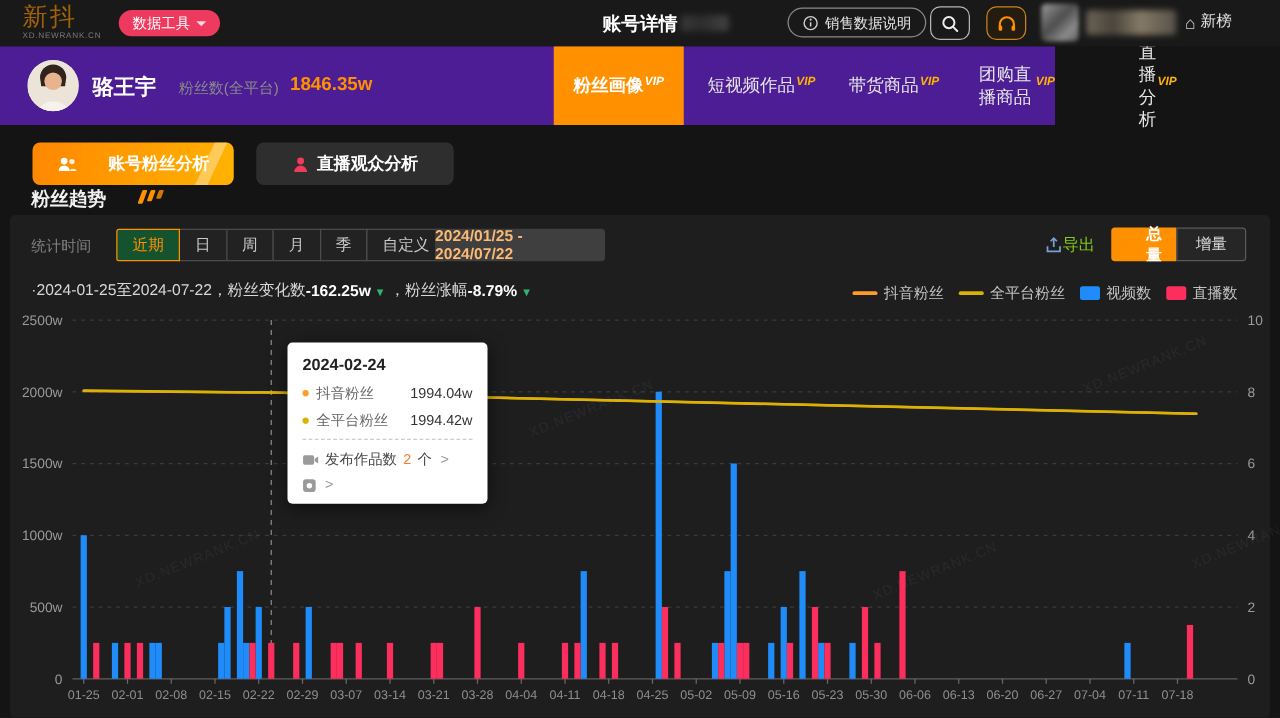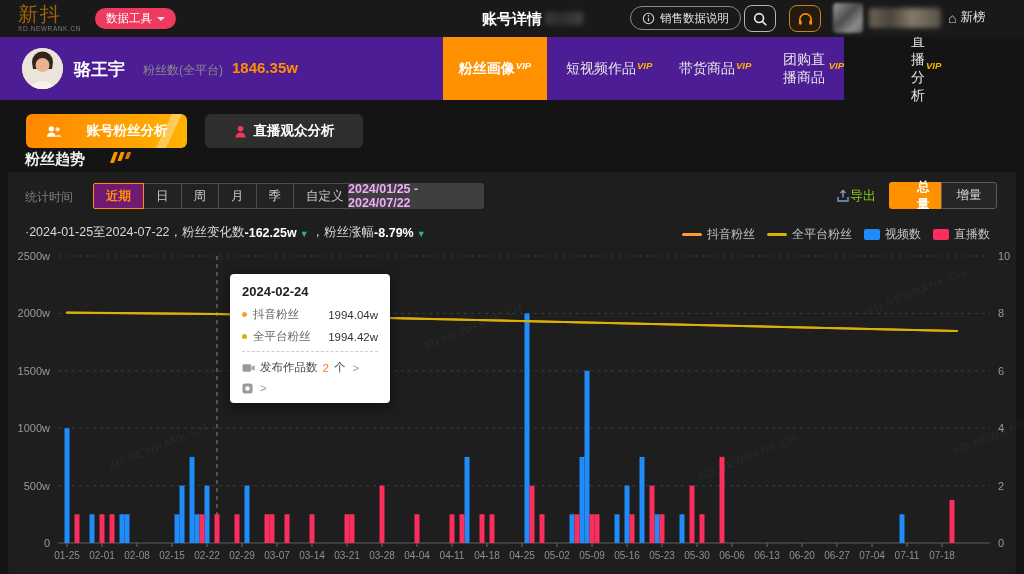--- a/index.html
+++ b/index.html
@@ -54,23 +54,23 @@
   .sec-deco i:nth-child(2){ height:9px; } .sec-deco i:nth-child(3){ height:7px; opacity:.8; }
 
   
   .panel { position:absolute; left:8px; top:172px; width:1008px; height:402px; background:#1e1e1e; border-radius:4px; z-index:1; }
   .stat-label { position:absolute; left:25px; top:189px; font-size:12px; color:#808080; z-index:2; }
   .segs { position:absolute; left:93px; top:183px; height:26px; display:flex; z-index:2; }
   .seg { height:26px; padding:0 12px; border:1px solid #4c4c4c; margin-left:-1px; display:flex; align-items:center;
          font-size:12.5px; color:#c9c9c9; cursor:pointer; background:#222; }
   .seg:first-child { margin-left:0; border-radius:2px 0 0 2px; }
   .seg:last-child { border-radius:0 2px 2px 0; }
-  .seg.sel { color:#ff9000; border-color:#ff9000; background:#701a75; z-index:2; font-weight:bold; }
+  .seg.sel { color:#ff9000; border-color:#ff9000; background:#14532d; z-index:2; font-weight:normal; }
   .daterange { position:absolute; left:348px; top:183px; width:136px; height:26px; background:#3f3f3f; border-radius:3px;
-               display:flex; align-items:center; justify-content:center; font-size:12.5px; font-weight:bold; color:#f0abfc; cursor:pointer; z-index:2; }
+               display:flex; align-items:center; justify-content:center; font-size:12.5px; font-weight:bold; color:#fdba74; cursor:pointer; z-index:2; }
   .export { position:absolute; left:836px; top:187px; display:flex; align-items:center; gap:0; color:#84cc16; font-size:13px; cursor:pointer; z-index:2; }
   .mode-total { position:absolute; left:889px; top:182px; width:52px; height:27px; background:#ff9000; color:#fff; font-weight:bold;
                 font-size:12.5px; display:flex; align-items:center; justify-content:center; border-radius:3px 0 0 3px; cursor:pointer; z-index:2;padding-left:28px; }
   .mode-inc { position:absolute; left:941px; top:182px; width:56px; height:27px; background:#262626; border:1px solid #5a5a5a; color:#ddd;
               font-size:12.5px; display:flex; align-items:center; justify-content:center; border-radius:0 3px 3px 0; cursor:pointer; z-index:2; }
   .summary { position:absolute; left:25px; top:224px; font-size:12.5px; color:#d8d8d8; z-index:2; display:flex; align-items:center; }
   .summary b { color:#fff; font-weight:bold; }
   .arr-down { color:#2db577; font-size:9px; margin:2px 3px 0 3px; }
   .legend { position:absolute; right:34px; top:226px; display:flex; align-items:center; gap:12px; font-size:12px; color:#c2c2c2; z-index:2; }
   .legend .item { display:flex; align-items:center; gap:5px; cursor:pointer; }

